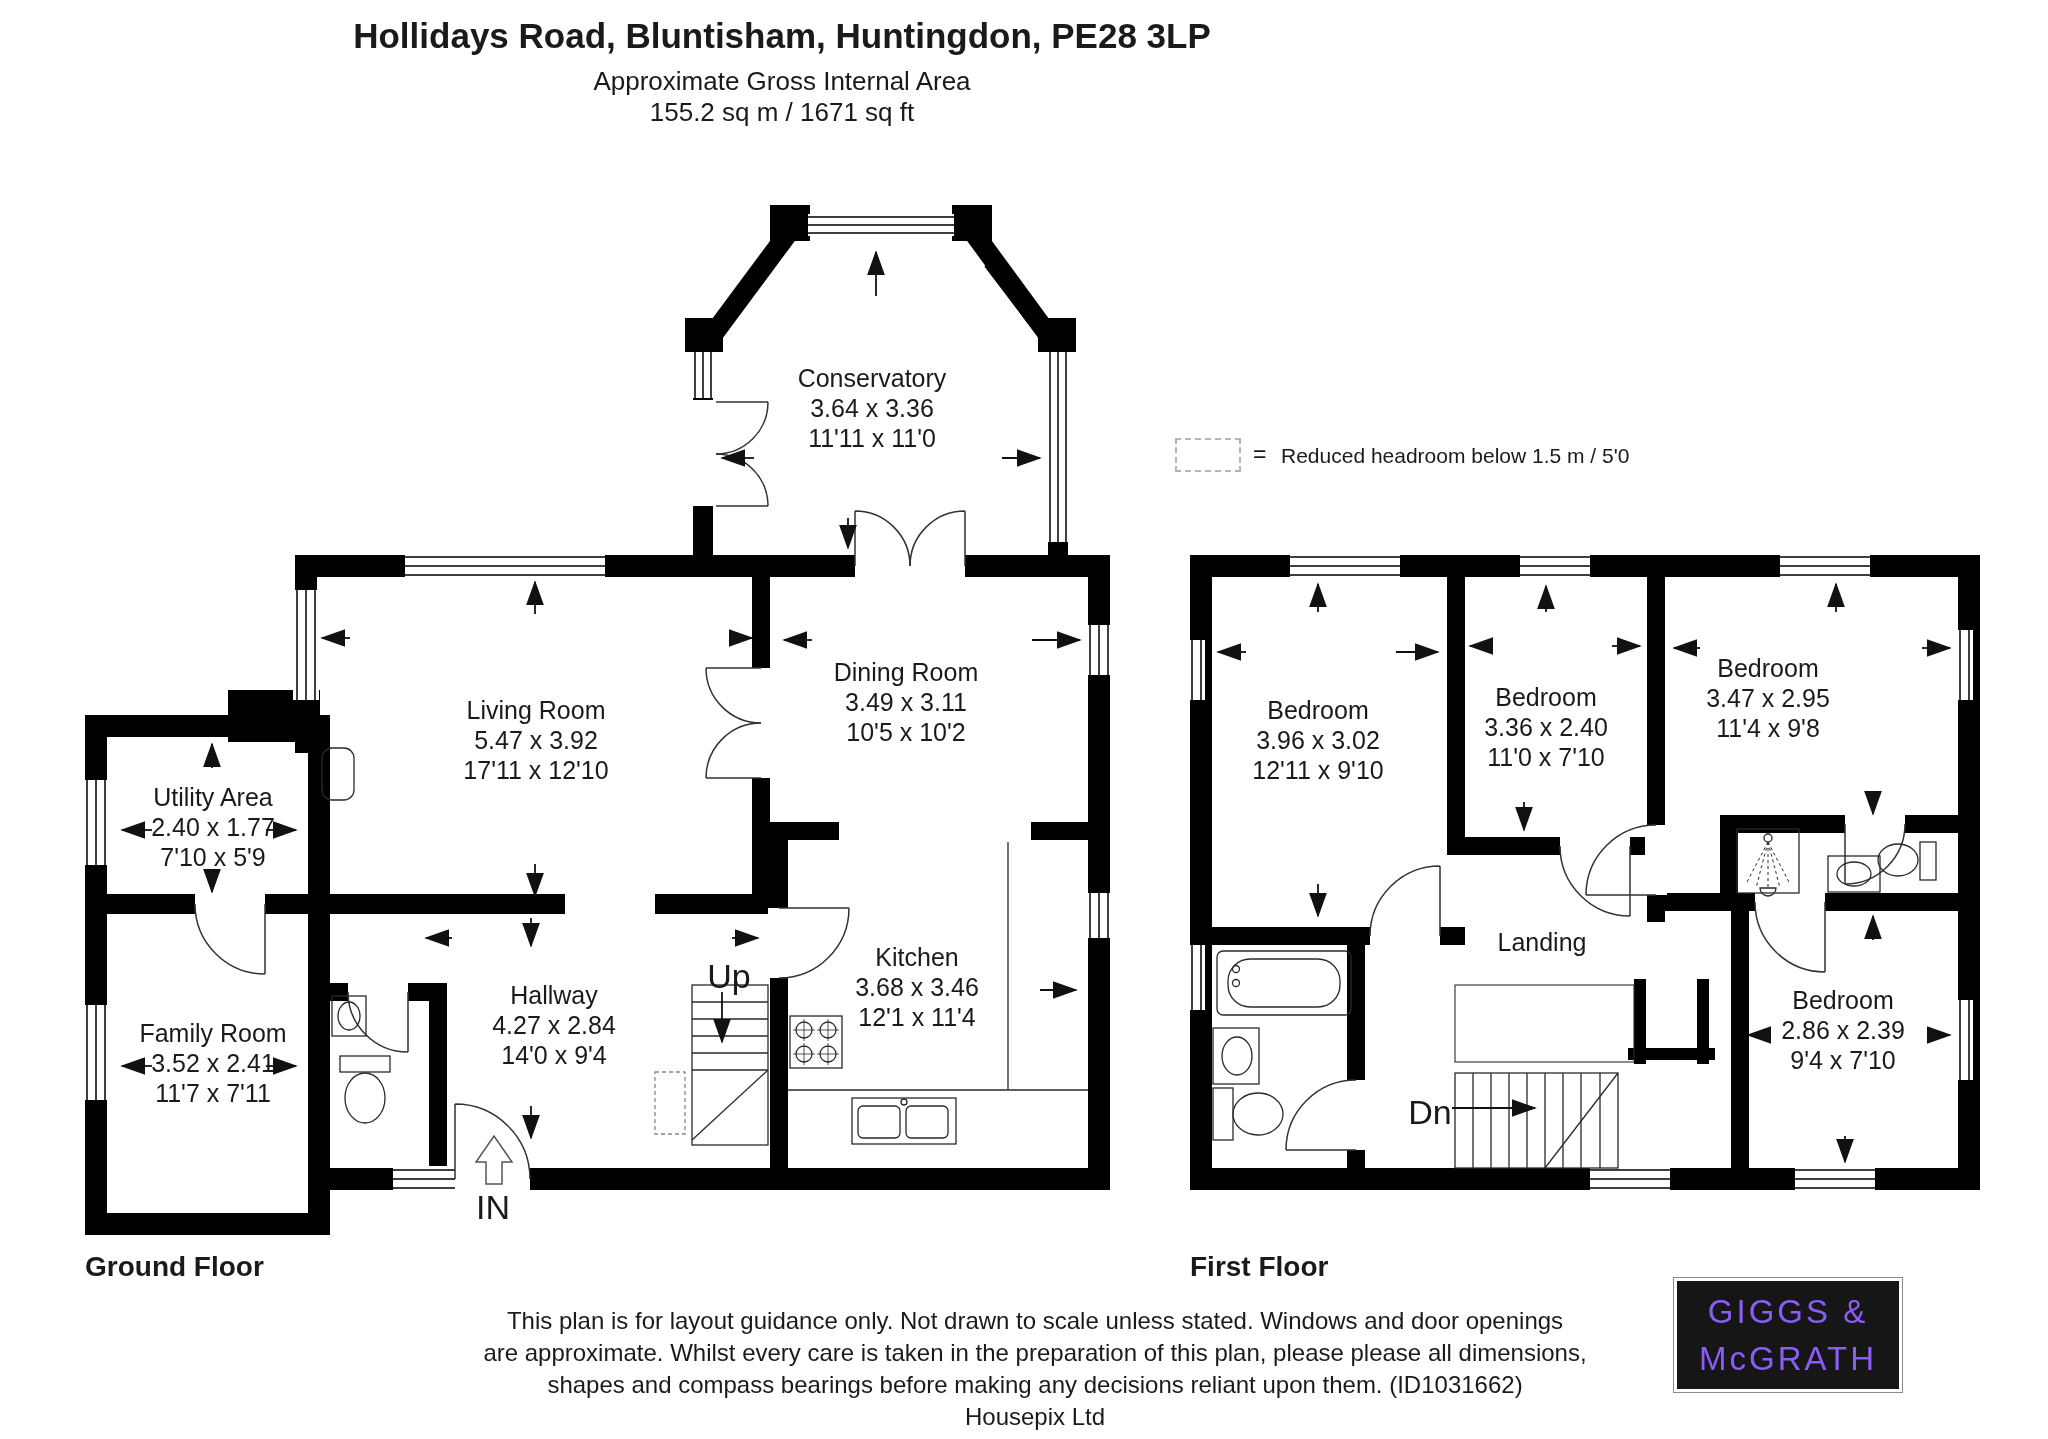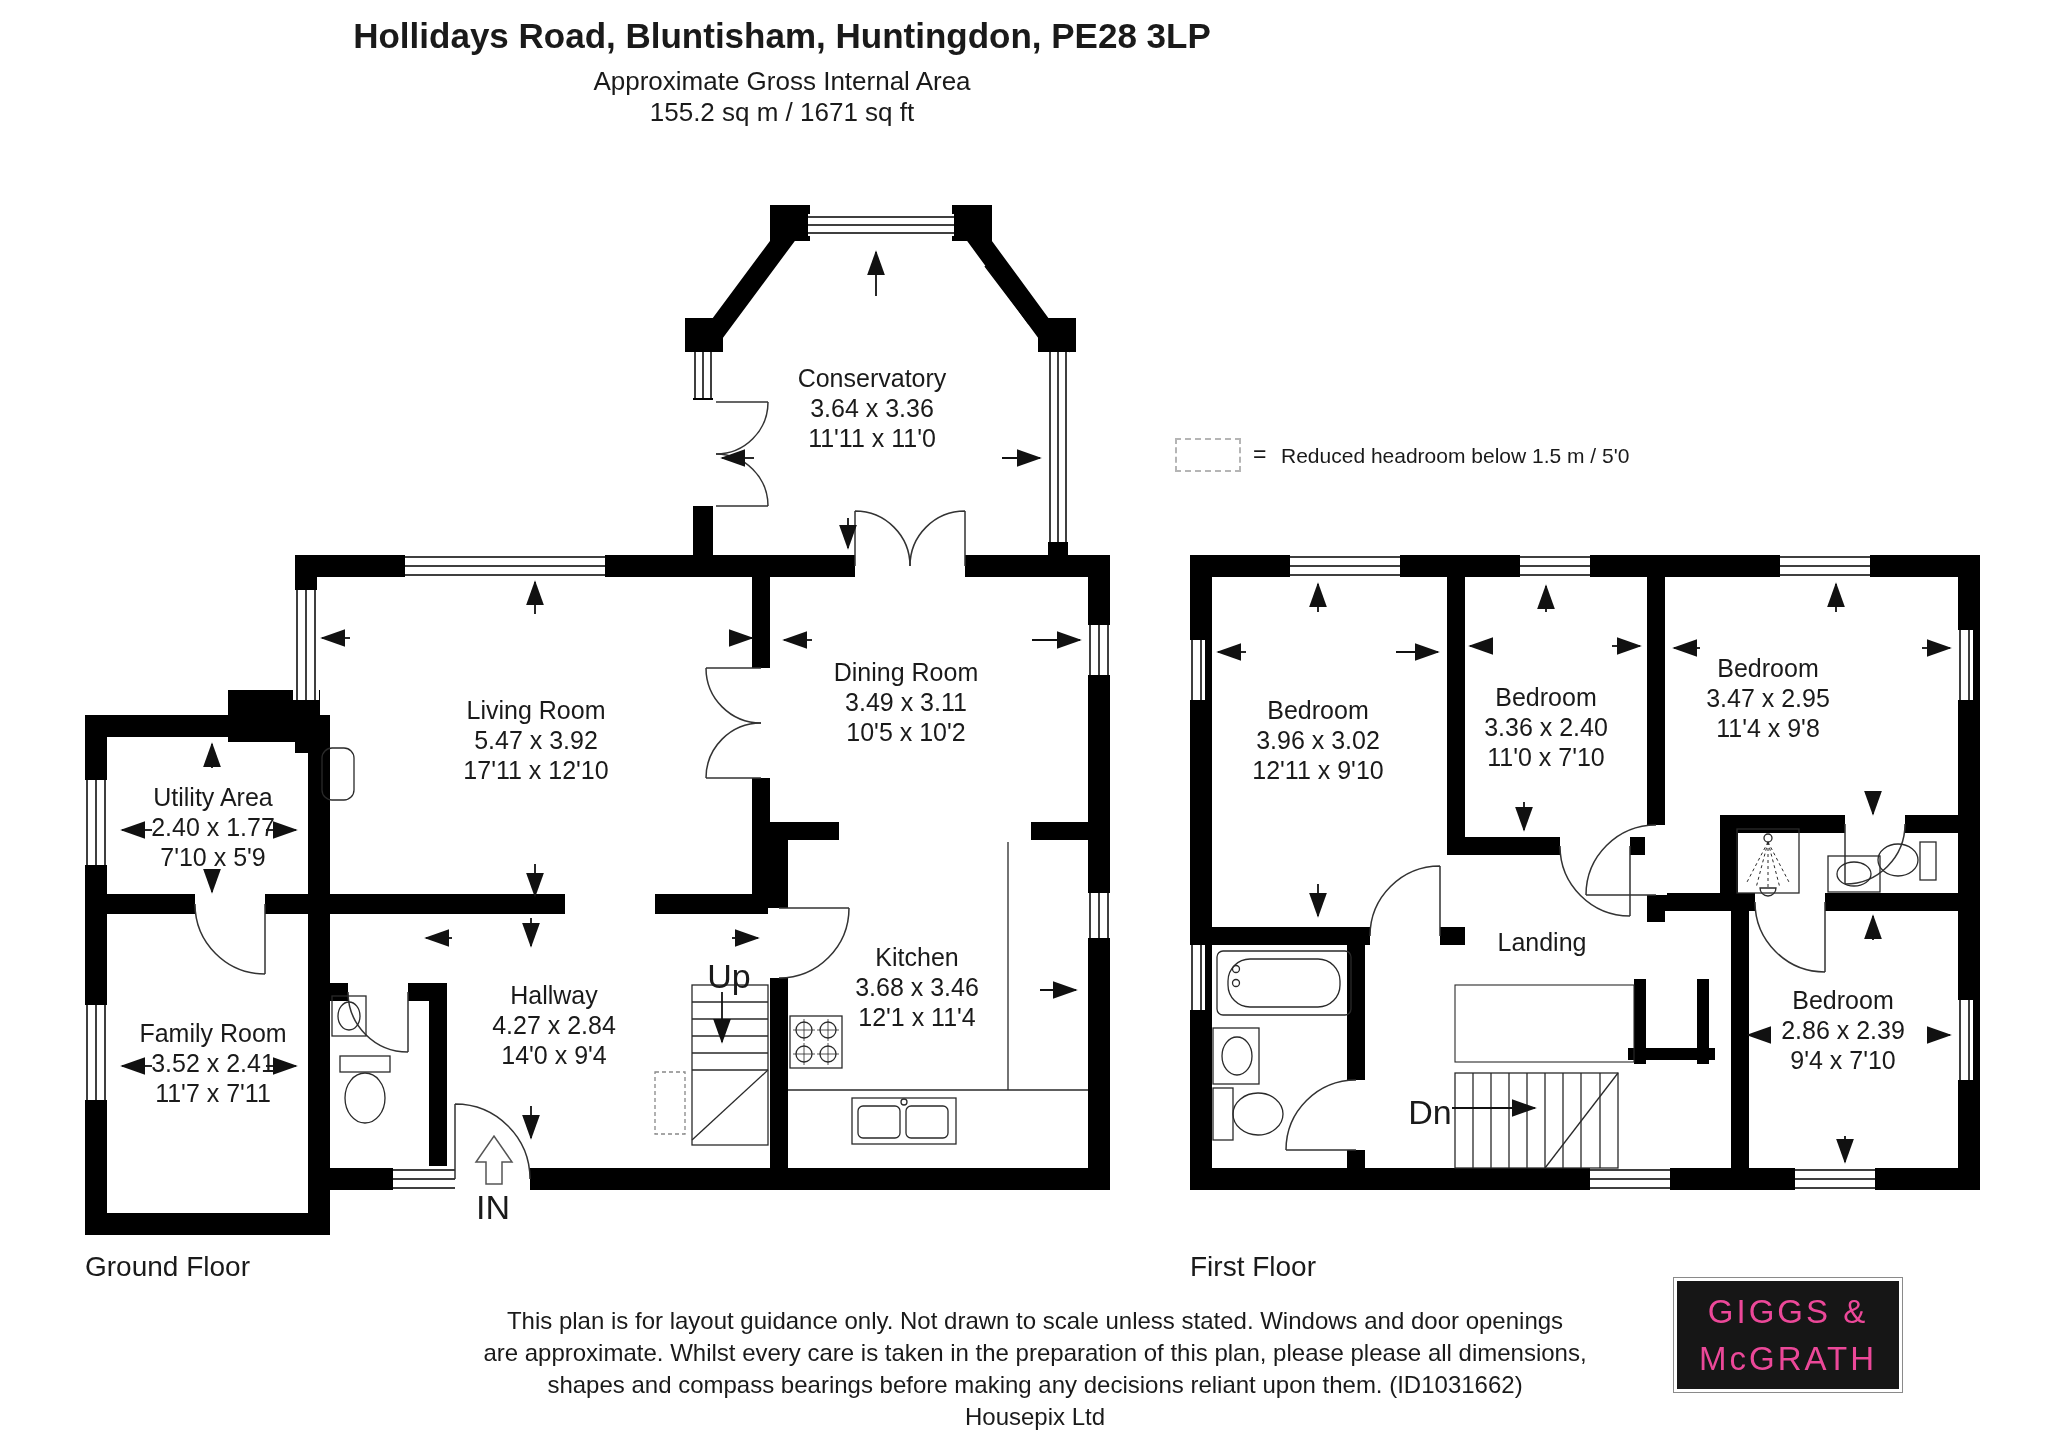--- a/index.html
+++ b/index.html
@@ -3,21 +3,21 @@
 <meta charset="utf-8">
 <style>
   html,body{margin:0;padding:0;background:#fff;}
   body{width:2048px;height:1439px;position:relative;overflow:hidden;
        font-family:"Liberation Sans", sans-serif;color:#1a1a1a;}
   .abs{position:absolute;}
   .ctr{transform:translateX(-50%);text-align:center;white-space:nowrap;}
   .title{font-size:35px;font-weight:bold;}
   .sub{font-size:26px;}
   .room{font-size:25px;line-height:30px;}
-  .floor-label{font-size:28px;font-weight:normal;}
+  .floor-label{font-size:28px;font-weight:bold;}
   .anno{font-size:34px;}
   .footer-line{font-size:24px;line-height:32px;}
   .legend-box{border:2px dashed #b5b5b5;background:#fff;}
   .legend-eq{font-size:23px;}
   .legend-txt{font-size:21px;}
   .logo-outer{border:1px solid #8a8a8a;padding:3px;background:#fff;}
   .logo-inner{width:222px;height:108px;display:flex;flex-direction:column;
               justify-content:center;align-items:center;}
   .logo-line{font-size:33px;letter-spacing:3px;line-height:47px;font-weight:400;}
   svg line, svg path, svg rect, svg ellipse, svg circle{vector-effect:none;}
@@ -377,17 +377,17 @@
 
 <div class="abs floor-label" style="left:85px;top:1251px;">Ground Floor</div>
 <div class="abs floor-label" style="left:1190px;top:1251px;">First Floor</div>
 
 <div class="abs ctr footer-line" style="left:1035px;top:1305px;">This plan is for layout guidance only. Not drawn to scale unless stated. Windows and door openings</div>
 <div class="abs ctr footer-line" style="left:1035px;top:1337px;">are approximate. Whilst every care is taken in the preparation of this plan, please please all dimensions,</div>
 <div class="abs ctr footer-line" style="left:1035px;top:1369px;">shapes and compass bearings before making any decisions reliant upon them. (ID1031662)</div>
 <div class="abs ctr footer-line" style="left:1035px;top:1401px;">Housepix Ltd</div>
 
 <div class="abs logo-outer" style="left:1673px;top:1277px;">
-  <div class="logo-inner" style="background: rgb(22, 22, 22); color: #ec4899;">
+  <div class="logo-inner" style="background: rgb(22, 22, 22); color: #8b5cf6;">
     <div class="logo-line">GIGGS &amp;</div>
     <div class="logo-line">McGRATH</div>
   </div>
 </div>
 
 </body></html>

